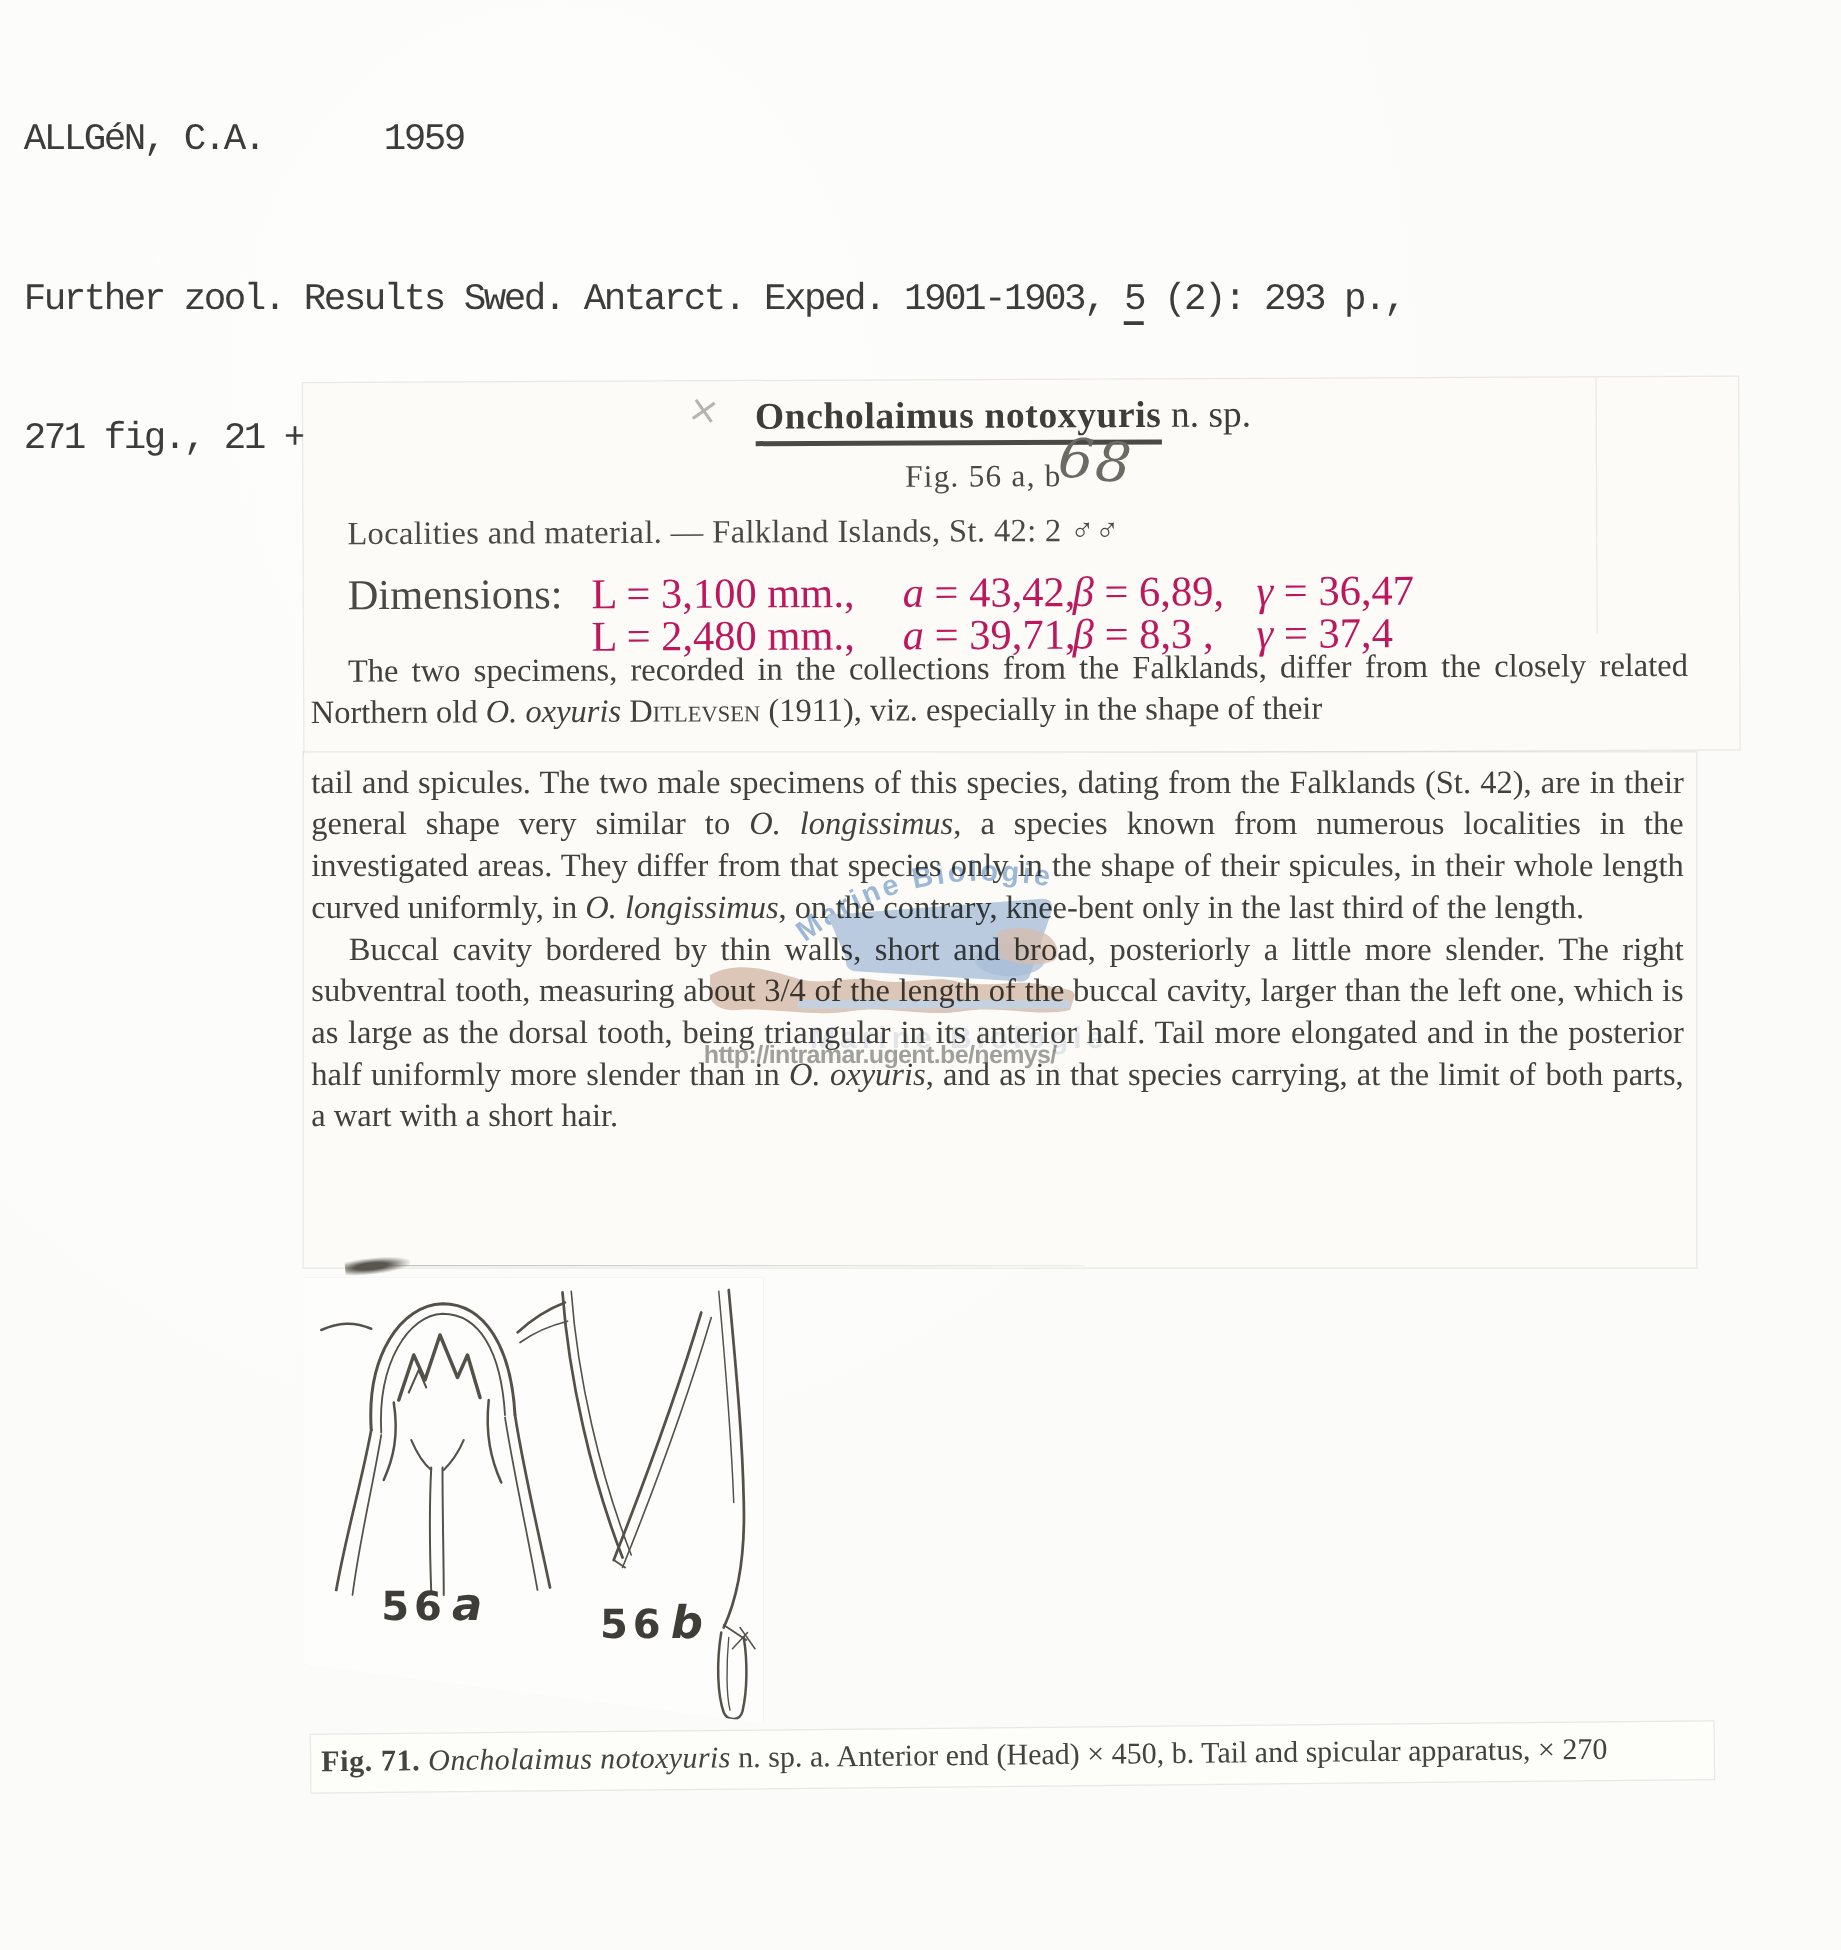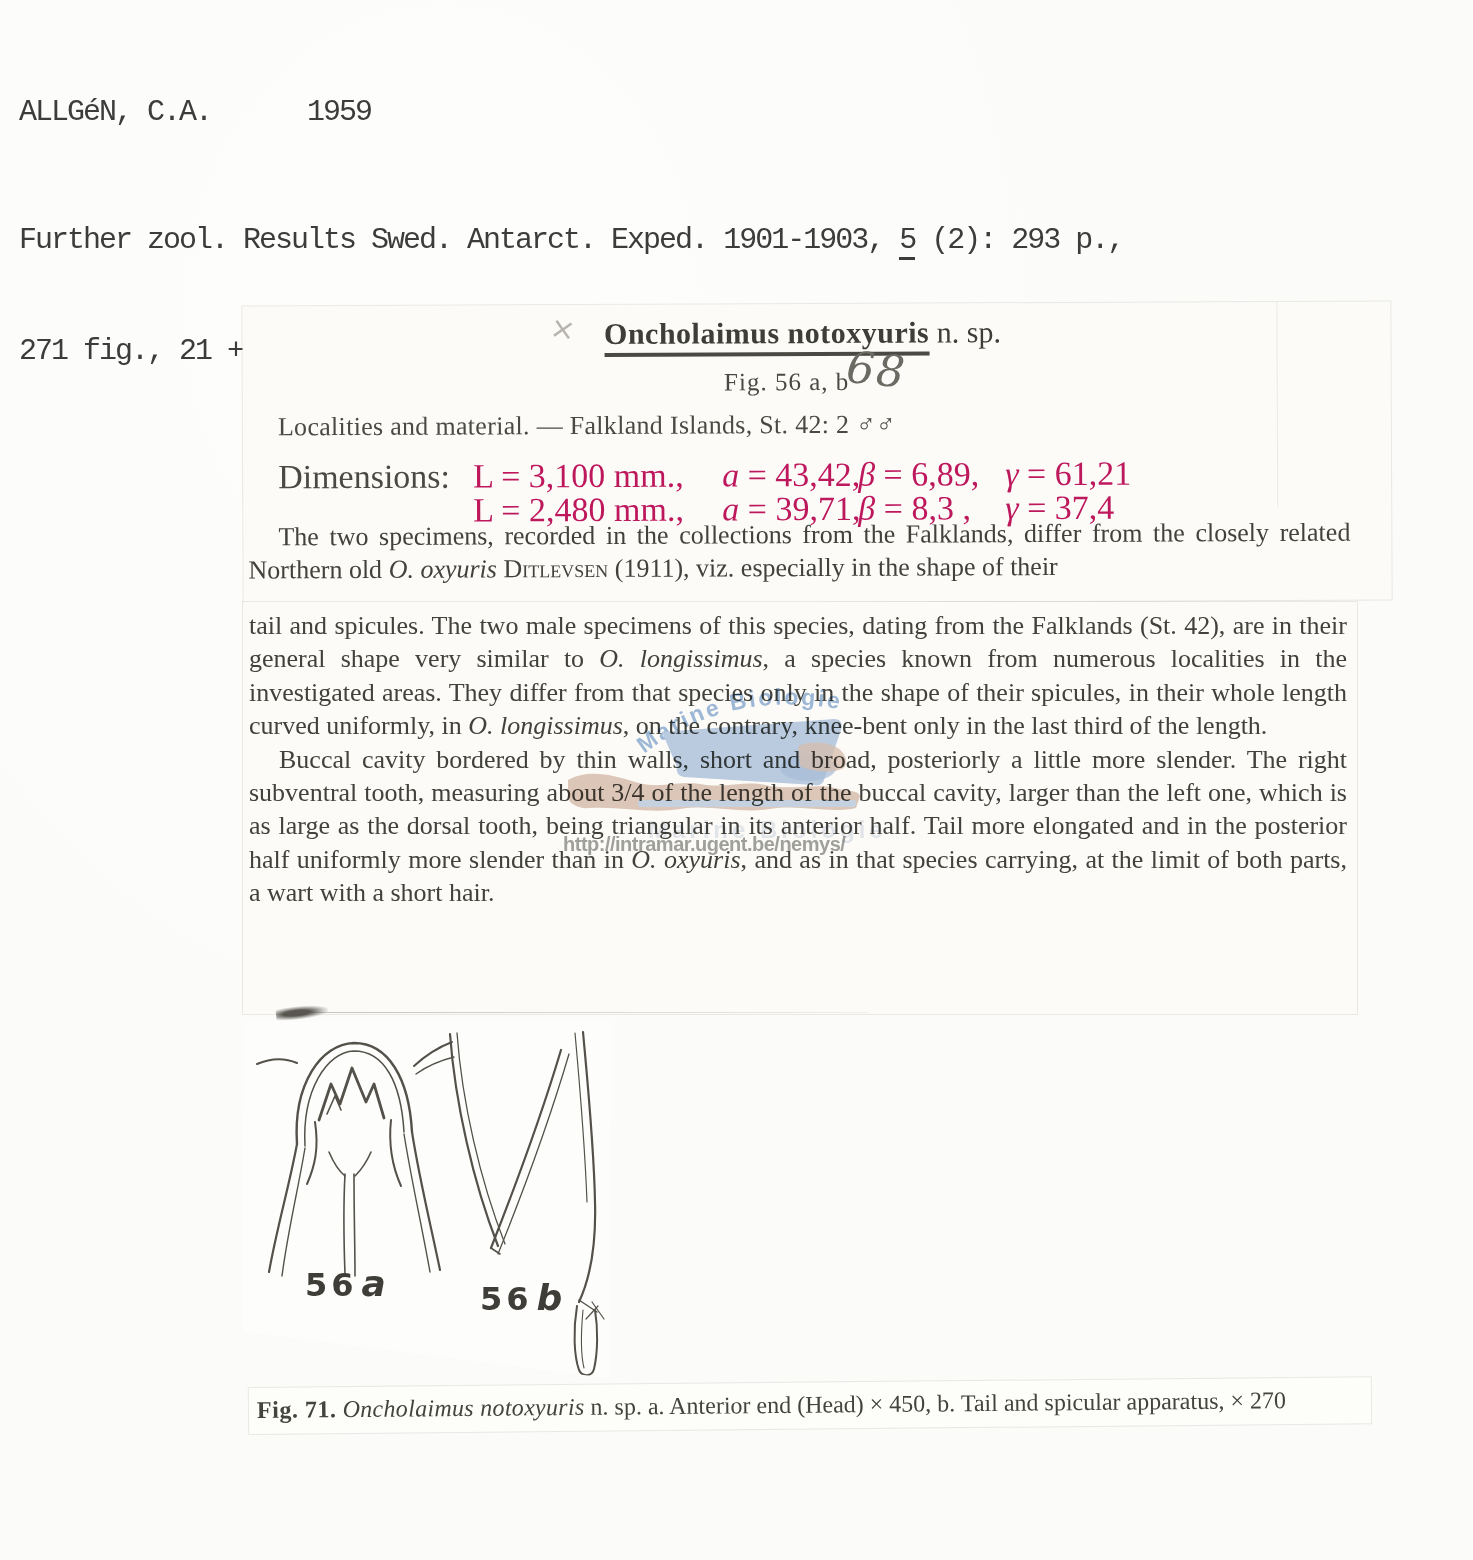--- a/index.html
+++ b/index.html
@@ -79,21 +79,21 @@
     <div class="pencil-x">×</div>
     <div class="title-line"><span class="sp">Oncholaimus notoxyuris</span><span> n. sp.</span></div>
     <div class="figref">Fig. 56 a, b</div>
     <div class="hand68">68</div>
     <div class="localities">Localities and material. — Falkland Islands, St. 42: 2 ♂♂</div>
     <div class="dimlabel">Dimensions:</div>
 
     <span class="dimcell r1 c0"><span>L</span><span> = 3,100 mm.,</span></span>
     <span class="dimcell r1 c1"><i>a</i><span> = 43,42,</span></span>
     <span class="dimcell r1 c2"><i>β</i><span> = 6,89,</span></span>
-    <span class="dimcell r1 c3"><i>γ</i><span> = 61,21</span></span>
+    <span class="dimcell r1 c3"><i>γ</i><span> = 36,47</span></span>
     <span class="dimcell r2 c0"><span>L</span><span> = 2,480 mm.,</span></span>
     <span class="dimcell r2 c1"><i>a</i><span> = 39,71,</span></span>
     <span class="dimcell r2 c2"><i>β</i><span> = 8,3 ,</span></span>
     <span class="dimcell r2 c3"><i>γ</i><span> = 37,4</span></span>
 
     <div class="para p1"><span>The two specimens, recorded in the collections from the Falklands, differ from the closely related Northern old </span><i>O. oxyuris</i><span> </span><span class="sc">Ditlevsen</span><span> (1911), viz. especially in the shape of their</span></div>
   </div>
 
   <div class="clip clip2">
     <div class="text">

